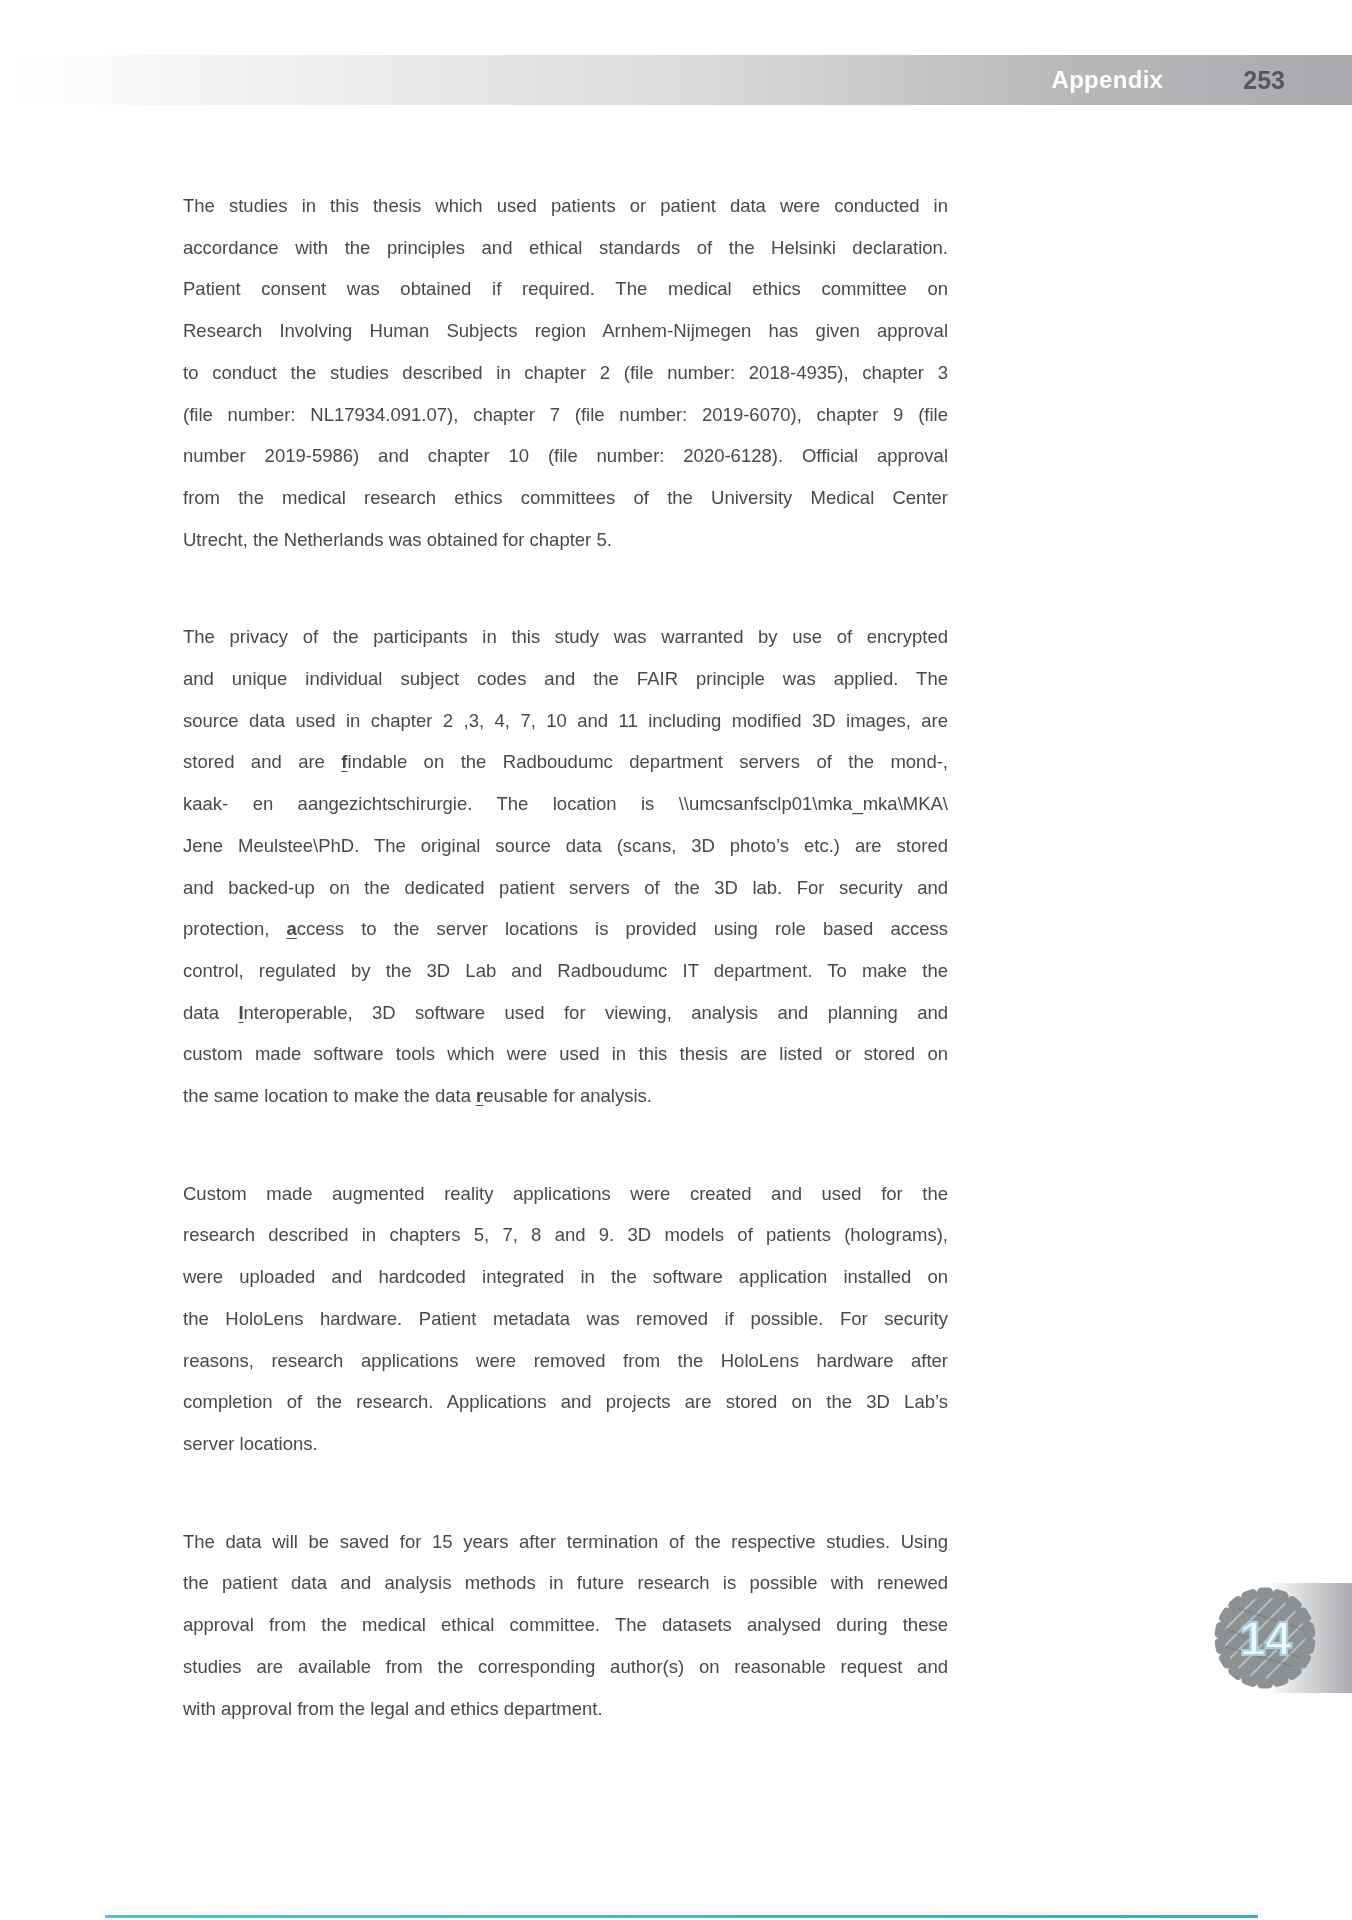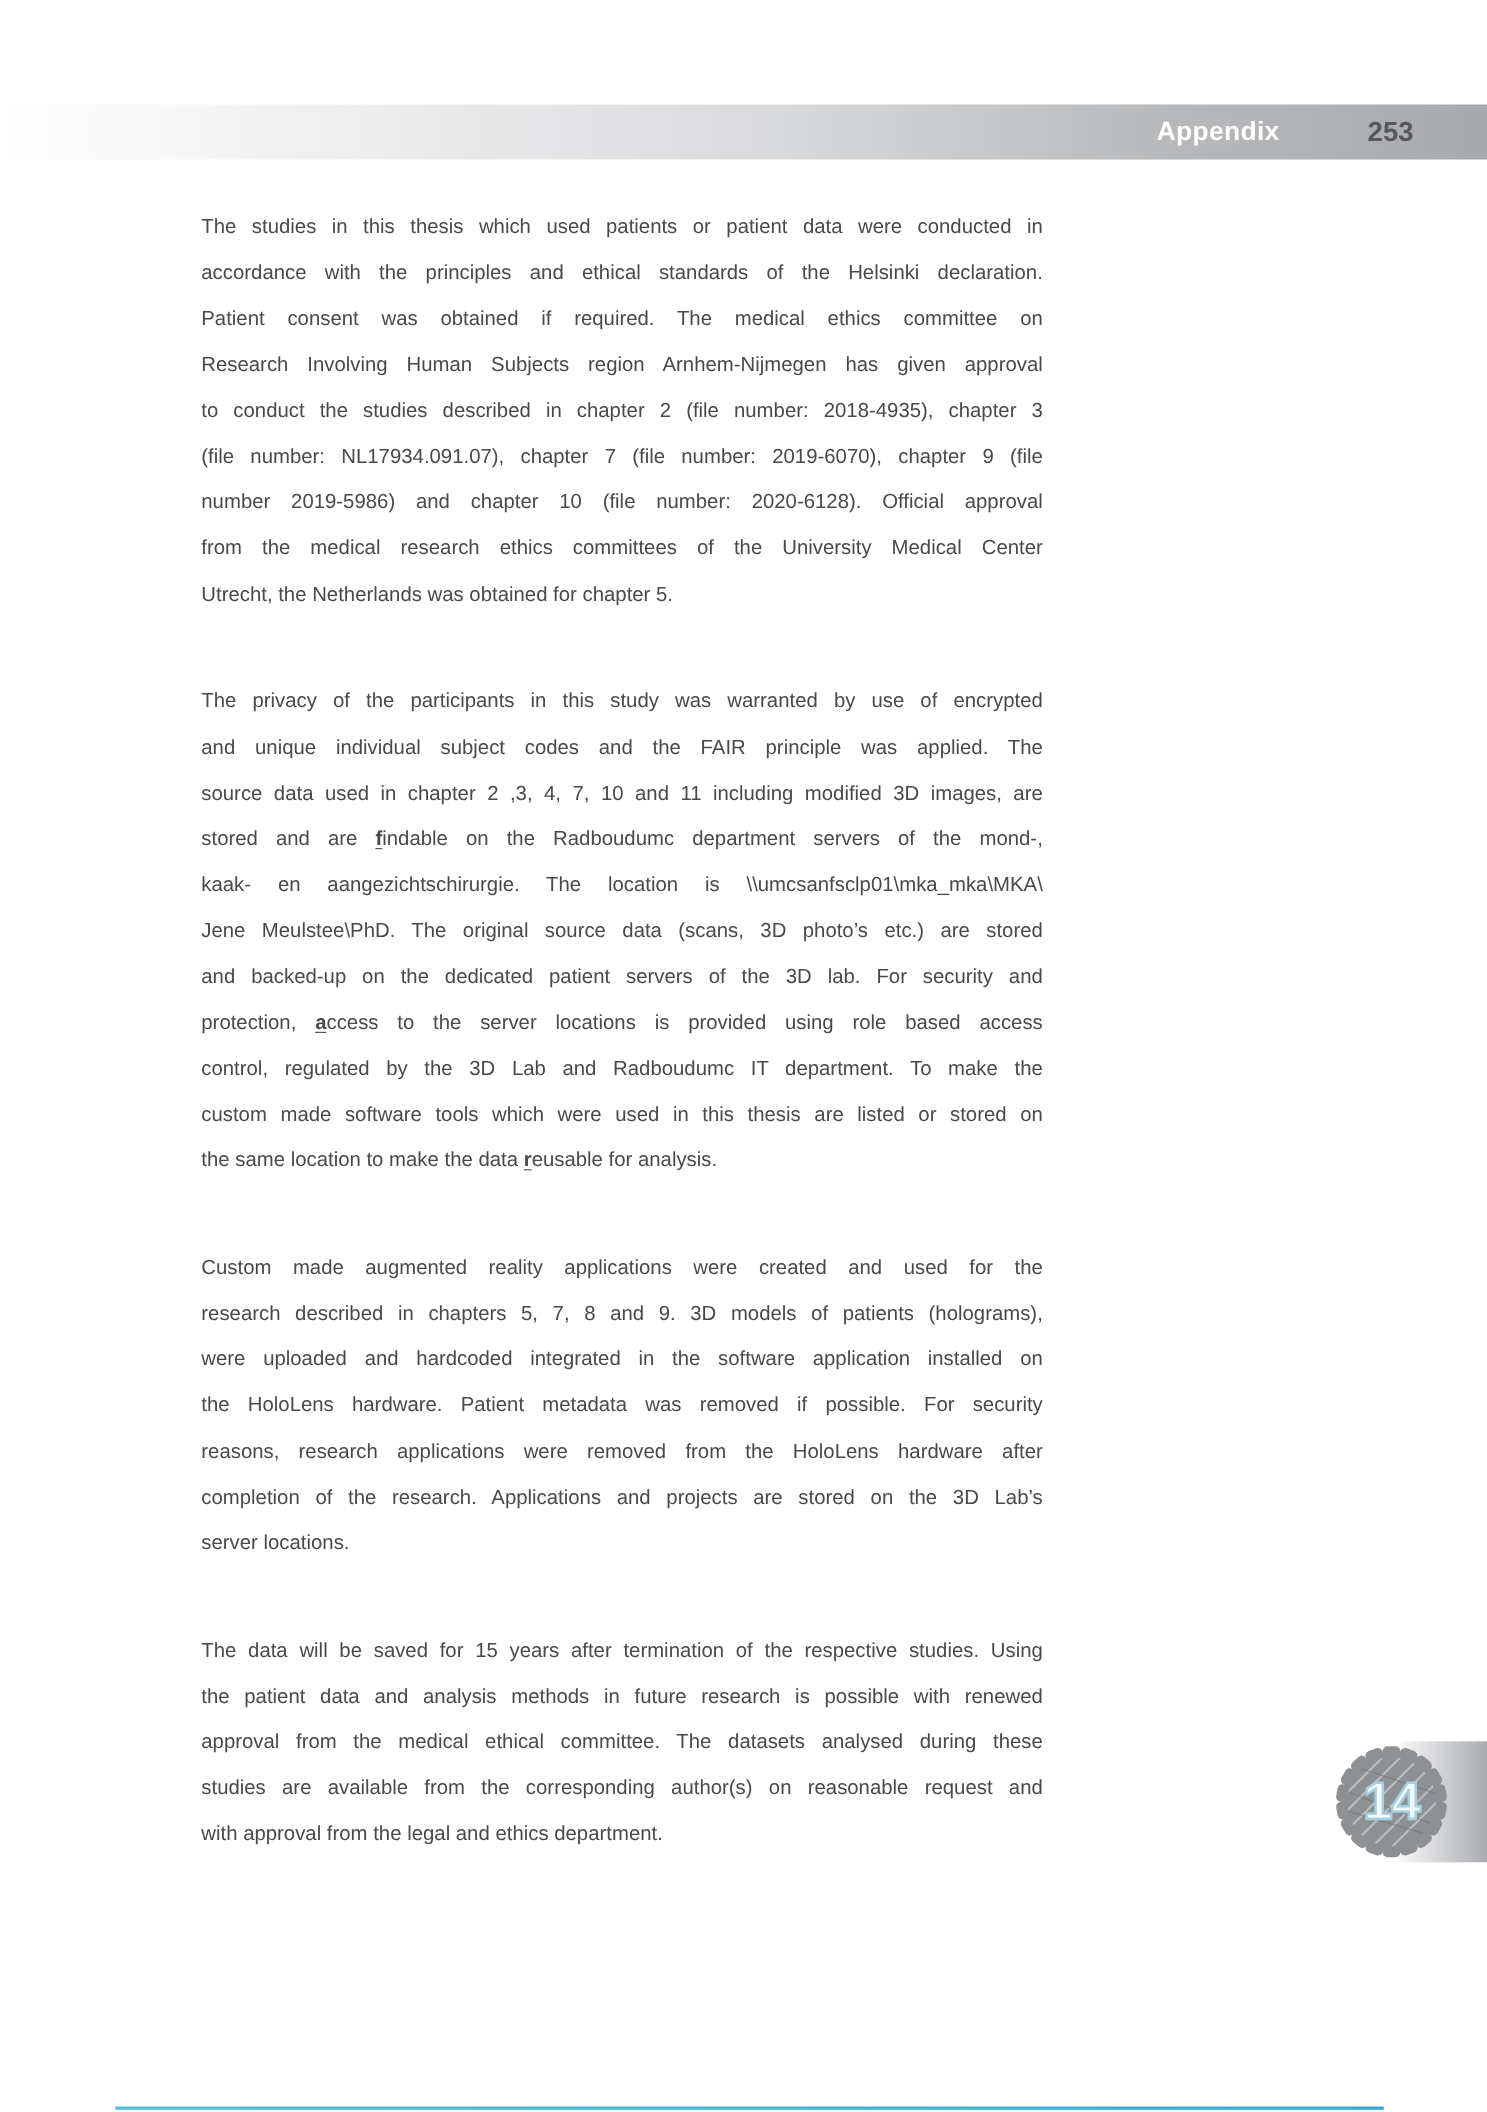--- a/index.html
+++ b/index.html
@@ -14,21 +14,20 @@
 
   
   .header {
     position: absolute;
     top: 55px; left: 0;
     width: 1352px; height: 50px;
     background: linear-gradient(90deg, #ffffff 0%, #f2f2f3 18%, #d9dadc 52%, #b7b9bb 78%, #a7a9ac 100%);
     display: flex;
     align-items: center;
     justify-content: flex-end;
-    margin-top: 40px;
   }
   .header-section {
     color: #ffffff;
     font-size: 24px;
     font-weight: 600;
     letter-spacing: 0.3px;
   }
   .header-page-number {
     color: #57585a;
     font-size: 25px;
@@ -121,20 +120,21 @@
       <div class="para">
         <div class="line"><span>The privacy of the participants in this study was warranted by use of encrypted</span></div>
         <div class="line"><span>and unique individual subject codes and the FAIR principle was applied. The</span></div>
         <div class="line"><span>source data used in chapter 2 ,3, 4, 7, 10 and 11 including modified 3D images, are</span></div>
         <div class="line"><span>stored and are </span><span class="em">f</span><span>indable on the Radboudumc department servers of the mond-,</span></div>
         <div class="line"><span>kaak- en aangezichtschirurgie. The location is \\umcsanfsclp01\mka_mka\MKA\</span></div>
         <div class="line"><span>Jene Meulstee\PhD. The original source data (scans, 3D photo’s etc.) are stored</span></div>
         <div class="line"><span>and backed-up on the dedicated patient servers of the 3D lab. For security and</span></div>
         <div class="line"><span>protection, </span><span class="em">a</span><span>ccess to the server locations is provided using role based access</span></div>
         <div class="line"><span>control, regulated by the 3D Lab and Radboudumc IT department. To make the</span></div>
+        <div class="line"><span>data </span><span class="em">I</span><span>nteroperable, 3D software used for viewing, analysis and planning and</span></div>
         <div class="line"><span>custom made software tools which were used in this thesis are listed or stored on</span></div>
         <div class="line last"><span>the same location to make the data </span><span class="em">r</span><span>eusable for analysis.</span></div>
       </div>
       <div class="para">
         <div class="line"><span>Custom made augmented reality applications were created and used for the</span></div>
         <div class="line"><span>research described in chapters 5, 7, 8 and 9. 3D models of patients (holograms),</span></div>
         <div class="line"><span>were uploaded and hardcoded integrated in the software application installed on</span></div>
         <div class="line"><span>the HoloLens hardware. Patient metadata was removed if possible. For security</span></div>
         <div class="line"><span>reasons, research applications were removed from the HoloLens hardware after</span></div>
         <div class="line"><span>completion of the research. Applications and projects are stored on the 3D Lab’s</span></div>

